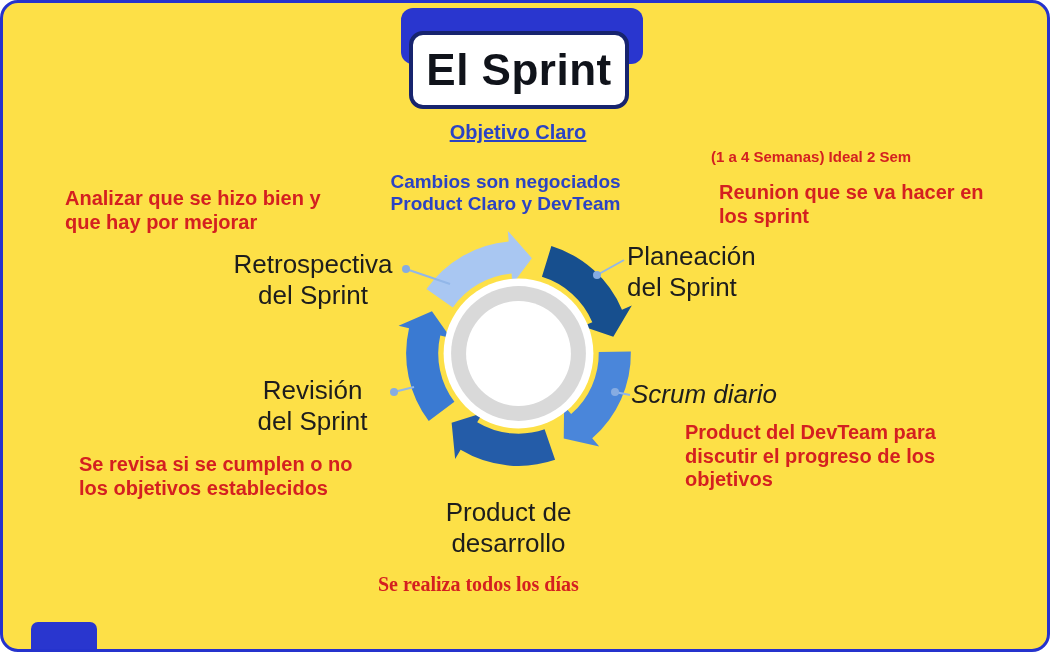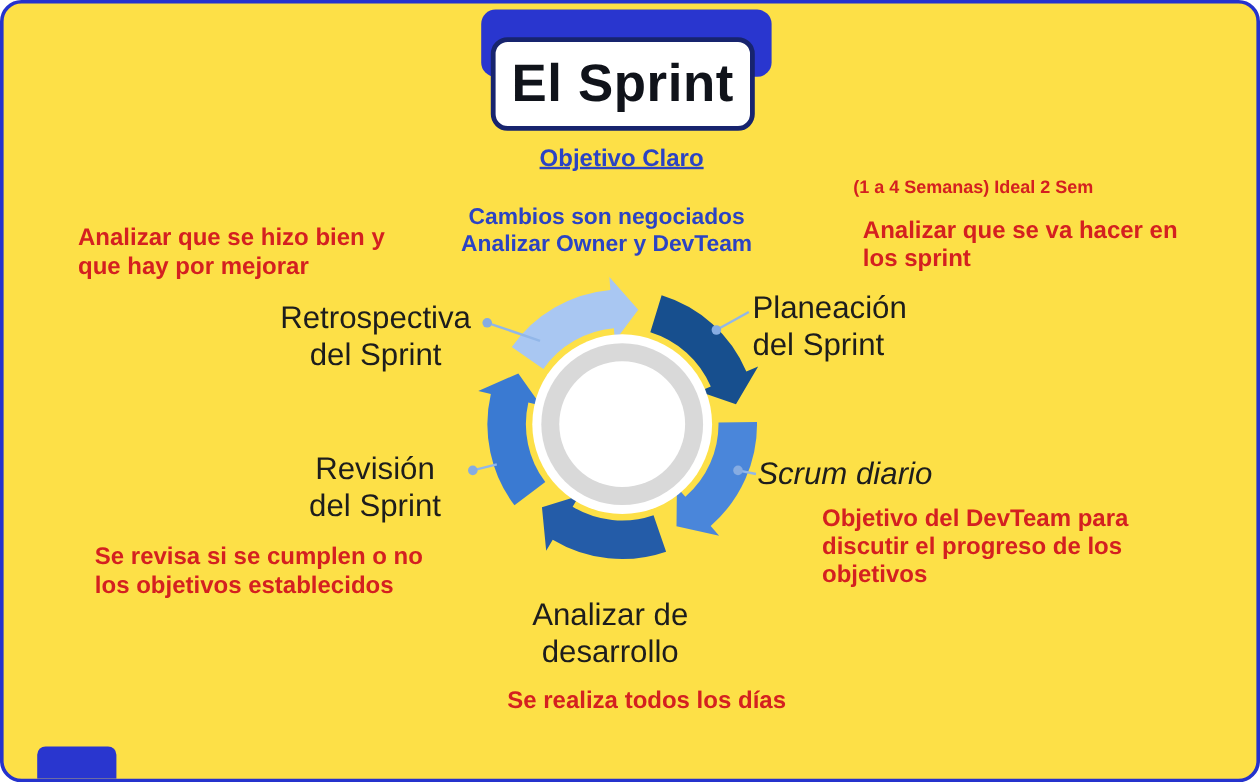--- a/index.html
+++ b/index.html
@@ -23,21 +23,21 @@
   .note-blue { color:#2b43c4; font-weight:600; }
   .note-red  { color:#d42020; font-weight:600; }
 
   #note-objetivo       { left:390px; top:118px; width:250px; text-align:center; font-size:20px;text-decoration:underline; }
   #note-cambios        { left:350px; top:168px; width:305px; text-align:center; font-size:19px; }
   #note-semanas        { left:708px; top:145px; width:300px; font-size:15px; }
   #note-analizar-hacer { left:716px; top:178px; width:290px; font-size:20px; }
   #note-analizar-mejorar { left:62px; top:184px; width:295px; font-size:20px; }
   #note-revisa         { left:76px;  top:450px; width:310px; font-size:20px; }
   #note-reunion        { left:682px; top:418px; width:300px; font-size:20px; }
-  #note-realiza        { left:392px; top:570px; width:260px; text-align:right; font-size:20px; }
+  #note-realiza        { left:375px; top:570px; width:260px; text-align:left; font-size:20px;font-family:Liberation Serif, serif; }
 
   .stage-label {
     position:absolute; white-space:pre-line; color:#1d1d1d;
     font-size:26px; line-height:1.2; font-weight:500;
   }
   #stage-retrospectiva { left:205px; top:246px; width:210px; text-align:center; }
   #stage-planeacion    { left:624px; top:238px; width:220px; text-align:left; }
   #stage-scrum-diario  { left:628px; top:376px; width:220px; text-align:left;font-style:italic; }
   #stage-revision      { left:232px; top:372px; width:155px; text-align:center; }
   #stage-trabajo       { left:398px; top:494px; width:215px; text-align:center; }
@@ -81,40 +81,40 @@
     </g>
   </svg>
 
   <div class="title-band"></div>
   <div class="title-box">
     <span class="title-text">El Sprint</span>
   </div>
 
   <div class="note note-blue" id="note-objetivo">Objetivo Claro</div>
   <div class="note note-blue" id="note-cambios">Cambios son negociados
-Analizar Owner y DevTeam</div>
+Product Claro y DevTeam</div>
 
   <div class="note note-red" id="note-semanas">(1 a 4 Semanas) Ideal 2 Sem</div>
-  <div class="note note-red" id="note-analizar-hacer">Analizar que se va hacer en
+  <div class="note note-red" id="note-analizar-hacer">Reunion que se va hacer en
 los sprint</div>
   <div class="note note-red" id="note-analizar-mejorar">Analizar que se hizo bien y
 que hay por mejorar</div>
   <div class="note note-red" id="note-revisa">Se revisa si se cumplen o no
 los objetivos establecidos</div>
-  <div class="note note-red" id="note-reunion">Objetivo del DevTeam para
+  <div class="note note-red" id="note-reunion">Product del DevTeam para
 discutir el progreso de los
 objetivos</div>
   <div class="note note-red" id="note-realiza">Se realiza todos los días</div>
 
   <div class="stage-label" id="stage-retrospectiva">Retrospectiva
 del Sprint</div>
   <div class="stage-label" id="stage-planeacion">Planeación
 del Sprint</div>
   <div class="stage-label" id="stage-scrum-diario">Scrum diario</div>
-  <div class="stage-label" id="stage-trabajo">Analizar de
+  <div class="stage-label" id="stage-trabajo">Product de
 desarrollo</div>
   <div class="stage-label" id="stage-revision">Revisión
 del Sprint</div>
 
 
   <div class="bottom-accent"></div>
 
 </div>
 
 </body></html>

